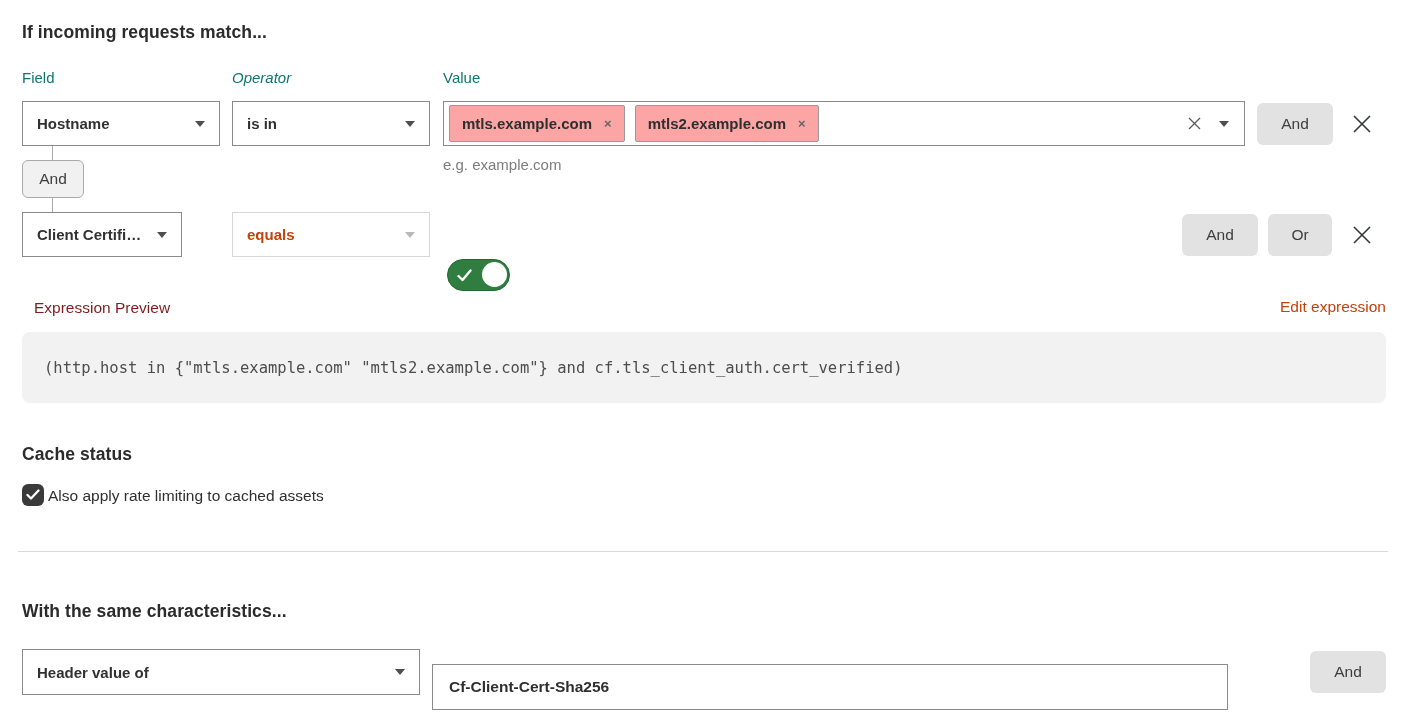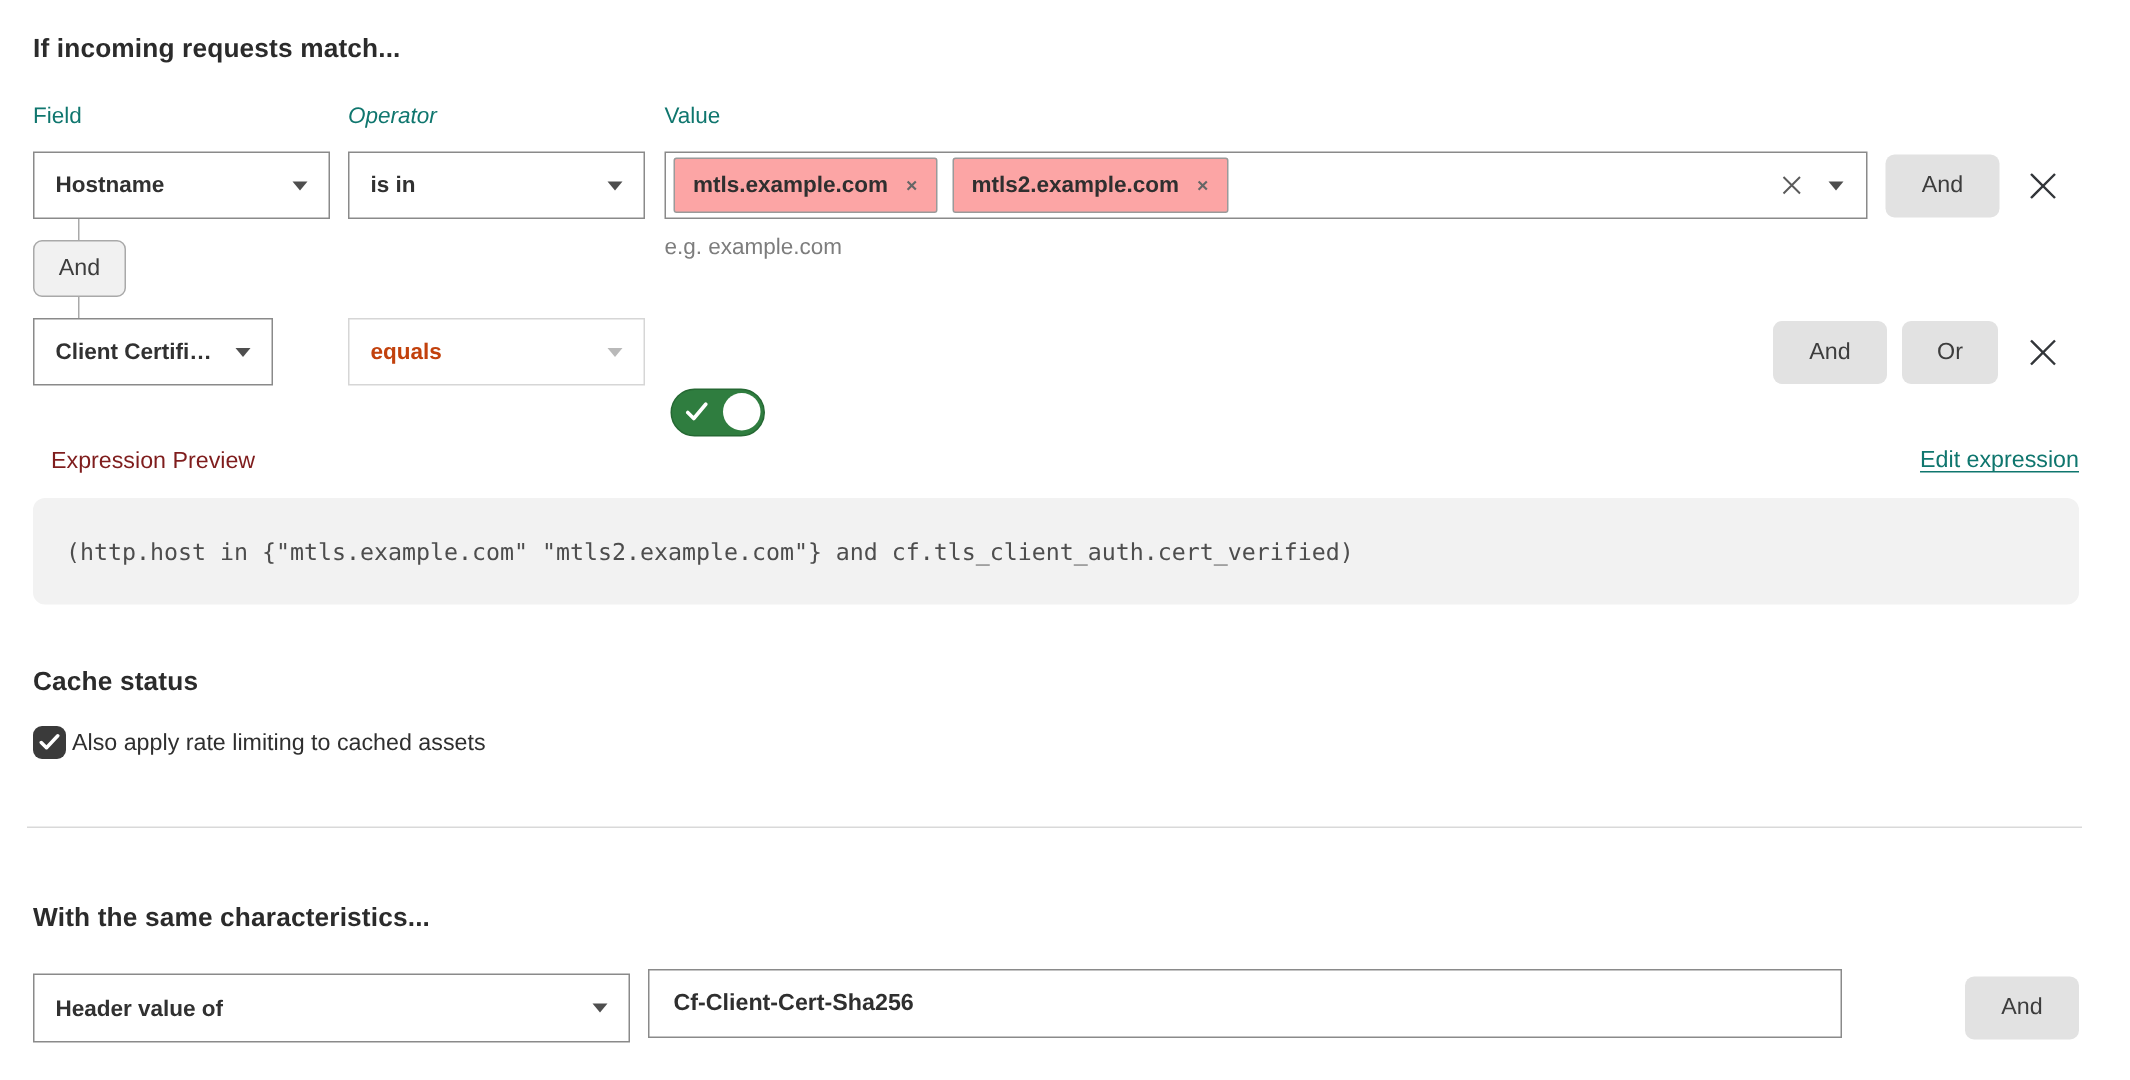--- a/index.html
+++ b/index.html
@@ -74,21 +74,21 @@
 
   
   .toggle {
     width:63px; height:32px; border-radius:16px;
     background:#2f7d3f; border:1.5px solid #256833;
     position:relative; cursor:pointer;
   }
   .toggle .knob { position:absolute; right:2px; top:2px; width:25px; height:25px; border-radius:50%; background:#fff; }
   .toggle .tick { position:absolute; left:9px; top:8px; }
 
-  .link { font-size:15.5px; color:#0f766e; text-decoration:underline; text-underline-offset:3px; cursor:pointer; }
+  .link { font-size:15.5px; color:#c2410c; text-underline-offset:3px; cursor:pointer; }
 
   .code-block {
     background:#f2f2f2; border-radius:8px;
     width:1364px; height:71px;
     display:flex; align-items:center;
     padding:0 22px;
     font-family:"DejaVu Sans Mono", monospace;
     font-size:15.5px; color:#4d4d4d;
     white-space:nowrap;
   }
@@ -202,19 +202,19 @@
 
   <div class="abs divider" style="left:18px; top:551px;"></div>
 
   <div class="abs h-title" style="left:22px; top:601px;">With the same characteristics...</div>
 
   <div class="abs select" style="left:22px; top:649px; width:398px; height:46px;">
     <span class="sel-text">Header value of</span>
     <span class="chev"></span>
   </div>
 
-  <div class="abs" style="left:432px; top:646px; width:796px; height:46px;">
+  <div class="abs" style="left:432px; top:664px; width:796px; height:46px;">
     <input class="text-input" style="height: 46px; font-size: 15.5px; color: rgb(47, 47, 47);" type="text" value="Cf-Client-Cert-Sha256">
   </div>
 
   <button class="abs gbtn" style="left:1310px; top:651px; width:76px;">And</button>
 
 </div>
 
 </body></html>

